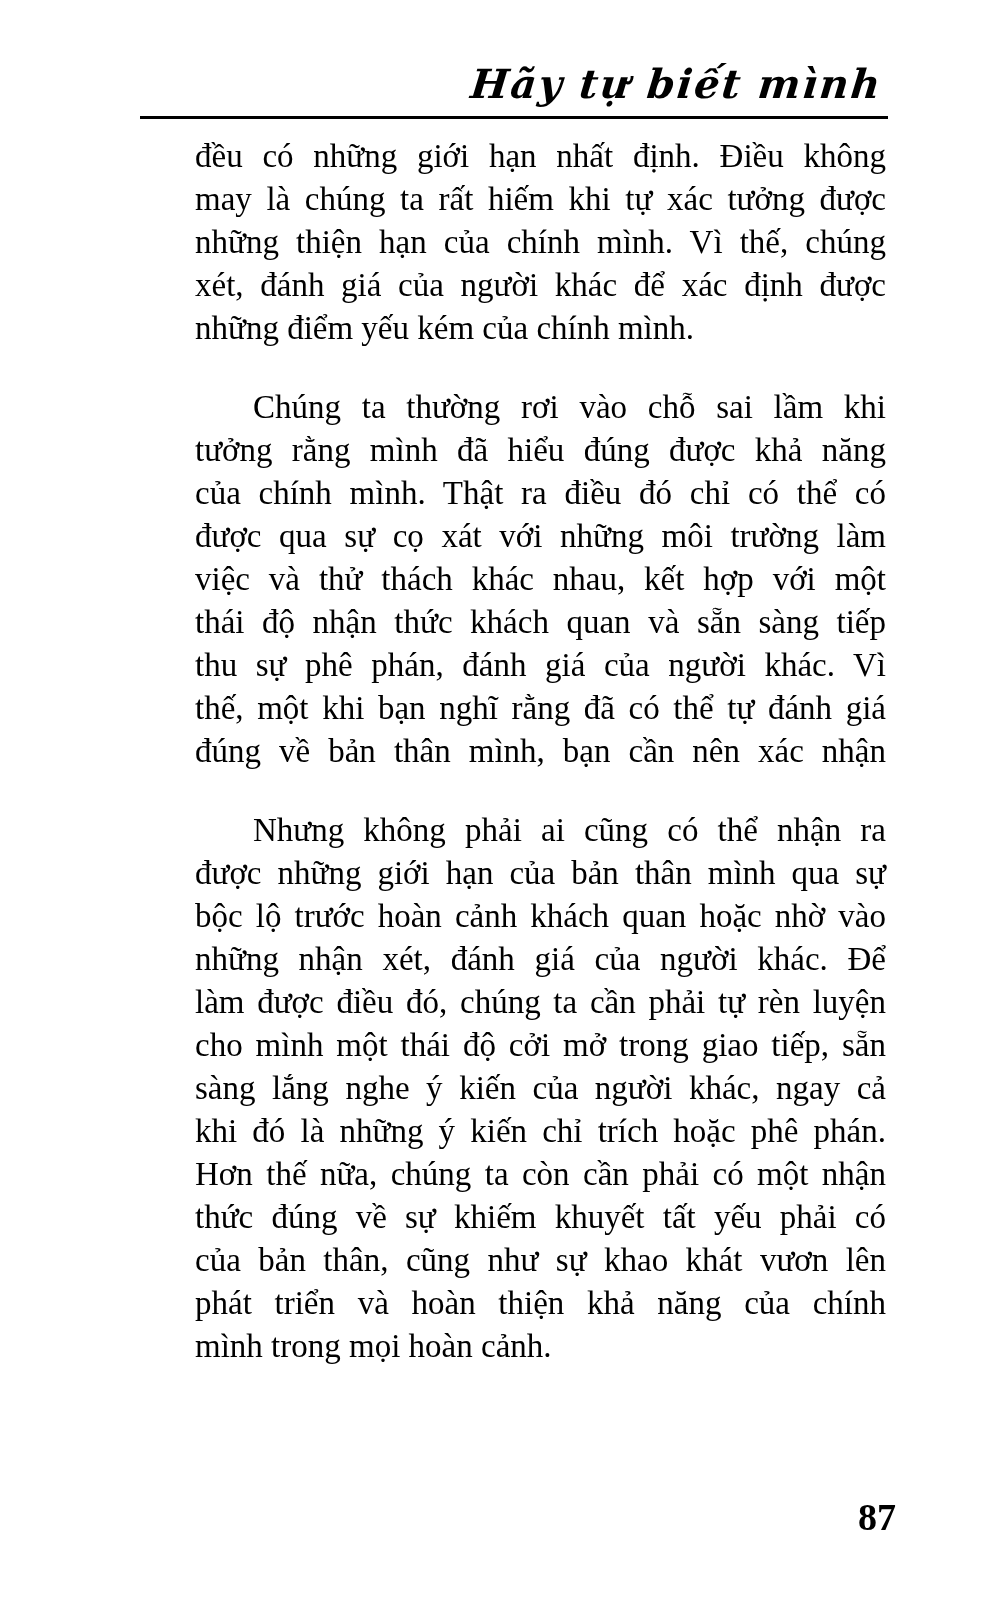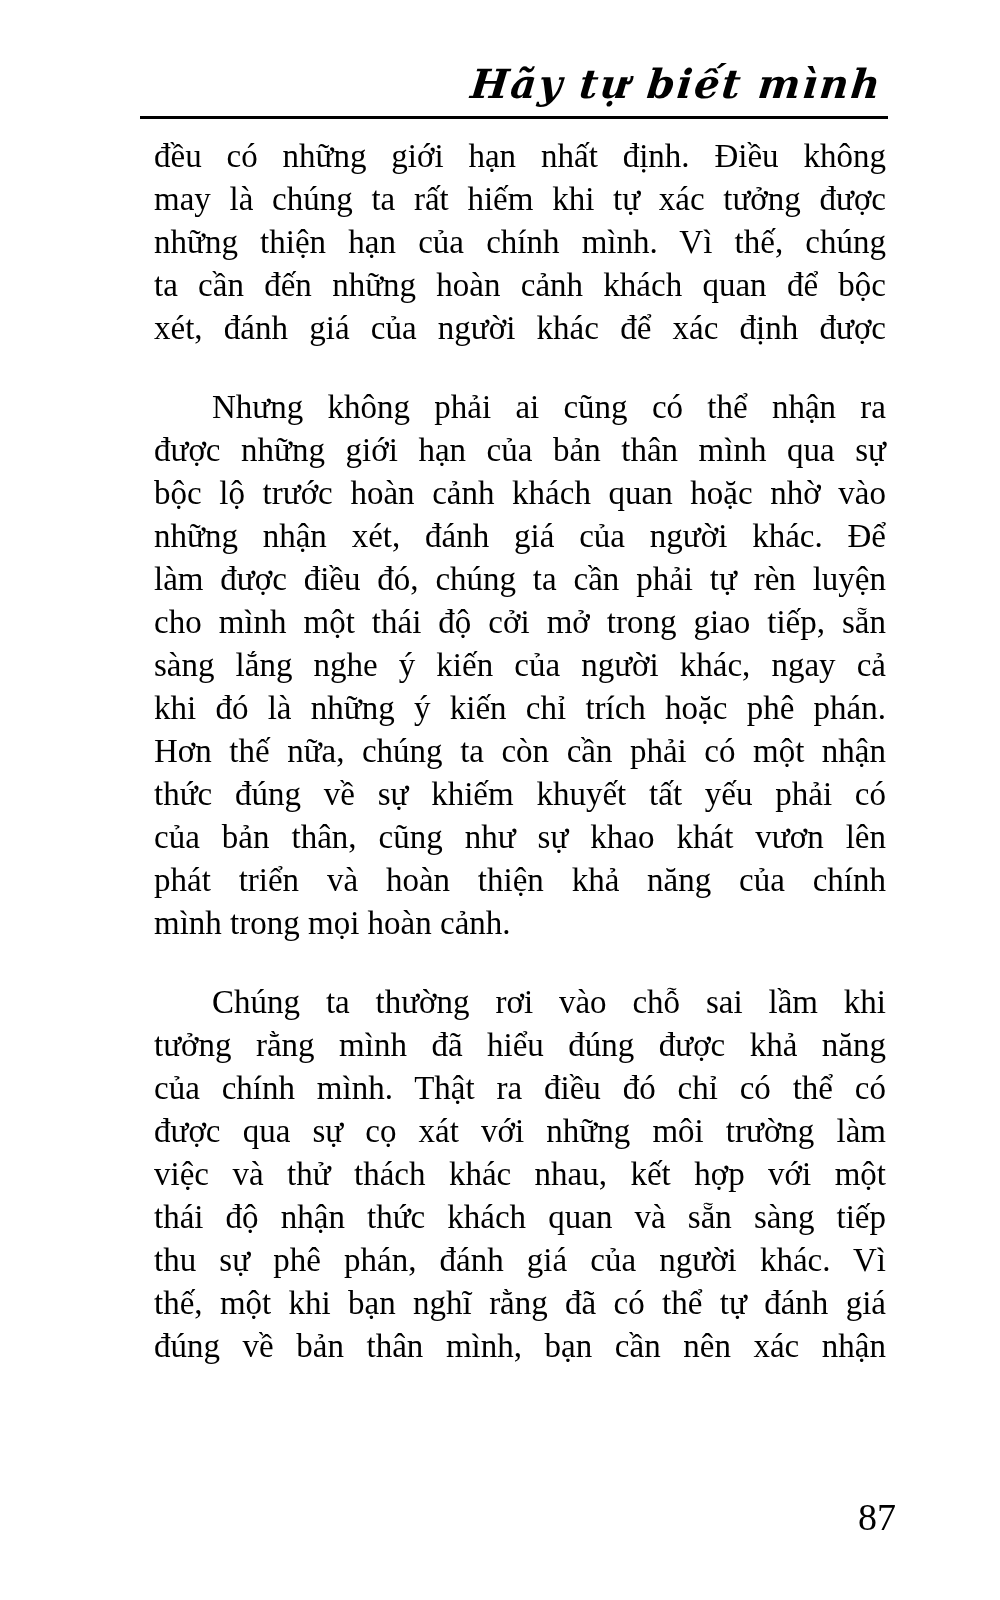--- a/index.html
+++ b/index.html
@@ -49,75 +49,76 @@
     line-height: 43px;
   }
   .paragraph { margin: 0; }
   .paragraph + .paragraph { margin-top: 36px; }
   .line {
     text-align: justify;
     text-align-last: justify;
     white-space: normal;
     height: 43px;
     overflow: visible;
+    margin-left: 41px;
   }
   .line.no-justify { text-align-last: left; }
   .line.indent { text-indent: 58px; }
   .page-footer {
     position: absolute;
     top: 1498px;
     left: 154px;
     right: 104px;
     text-align: right;
   }
   .page-number {
-    font-weight: normal;
+    font-weight: bold;
     font-size: 38px;
     line-height: 1;
   }
 </style>
 </head>
 <body>
 
 <div class="page">
   <div class="running-header">
     <span class="title">Hãy tự biết mình</span>
   </div>
   <div class="header-rule"></div>
   <div class="page-body">
       <div class="paragraph">
         <div class="line">đều có những giới hạn nhất định. Điều không</div>
         <div class="line">may là chúng ta rất hiếm khi tự xác tưởng được</div>
         <div class="line">những thiện hạn của chính mình. Vì thế, chúng</div>
-        <div class="line">ta cần đến những hoàn cảnh khách quan để bộc</div>
         <div class="line">xét, đánh giá của người khác để xác định được</div>
+        <div class="line no-justify">những điểm yếu kém của chính mình.</div>
+      </div>
+      <div class="paragraph">
+        <div class="line indent">Chúng ta thường rơi vào chỗ sai lầm khi</div>
+        <div class="line">tưởng rằng mình đã hiểu đúng được khả năng</div>
+        <div class="line">của chính mình. Thật ra điều đó chỉ có thể có</div>
+        <div class="line">được qua sự cọ xát với những môi trường làm</div>
+        <div class="line">việc và thử thách khác nhau, kết hợp với một</div>
+        <div class="line">thái độ nhận thức khách quan và sẵn sàng tiếp</div>
+        <div class="line">thu sự phê phán, đánh giá của người khác. Vì</div>
+        <div class="line">thế, một khi bạn nghĩ rằng đã có thể tự đánh giá</div>
+        <div class="line">đúng về bản thân mình, bạn cần nên xác nhận</div>
       </div>
       <div class="paragraph">
         <div class="line indent">Nhưng không phải ai cũng có thể nhận ra</div>
         <div class="line">được những giới hạn của bản thân mình qua sự</div>
         <div class="line">bộc lộ trước hoàn cảnh khách quan hoặc nhờ vào</div>
         <div class="line">những nhận xét, đánh giá của người khác. Để</div>
         <div class="line">làm được điều đó, chúng ta cần phải tự rèn luyện</div>
         <div class="line">cho mình một thái độ cởi mở trong giao tiếp, sẵn</div>
         <div class="line">sàng lắng nghe ý kiến của người khác, ngay cả</div>
         <div class="line">khi đó là những ý kiến chỉ trích hoặc phê phán.</div>
         <div class="line">Hơn thế nữa, chúng ta còn cần phải có một nhận</div>
         <div class="line">thức đúng về sự khiếm khuyết tất yếu phải có</div>
         <div class="line">của bản thân, cũng như sự khao khát vươn lên</div>
         <div class="line">phát triển và hoàn thiện khả năng của chính</div>
         <div class="line no-justify">mình trong mọi hoàn cảnh.</div>
       </div>
-      <div class="paragraph">
-        <div class="line indent">Chúng ta thường rơi vào chỗ sai lầm khi</div>
-        <div class="line">tưởng rằng mình đã hiểu đúng được khả năng</div>
-        <div class="line">của chính mình. Thật ra điều đó chỉ có thể có</div>
-        <div class="line">được qua sự cọ xát với những môi trường làm</div>
-        <div class="line">việc và thử thách khác nhau, kết hợp với một</div>
-        <div class="line">thái độ nhận thức khách quan và sẵn sàng tiếp</div>
-        <div class="line">thu sự phê phán, đánh giá của người khác. Vì</div>
-        <div class="line">thế, một khi bạn nghĩ rằng đã có thể tự đánh giá</div>
-        <div class="line">đúng về bản thân mình, bạn cần nên xác nhận</div>
-      </div>
     </div>
   <div class="page-footer">
     <span class="page-number">87</span>
   </div>
 </div>
 
 </body></html>

